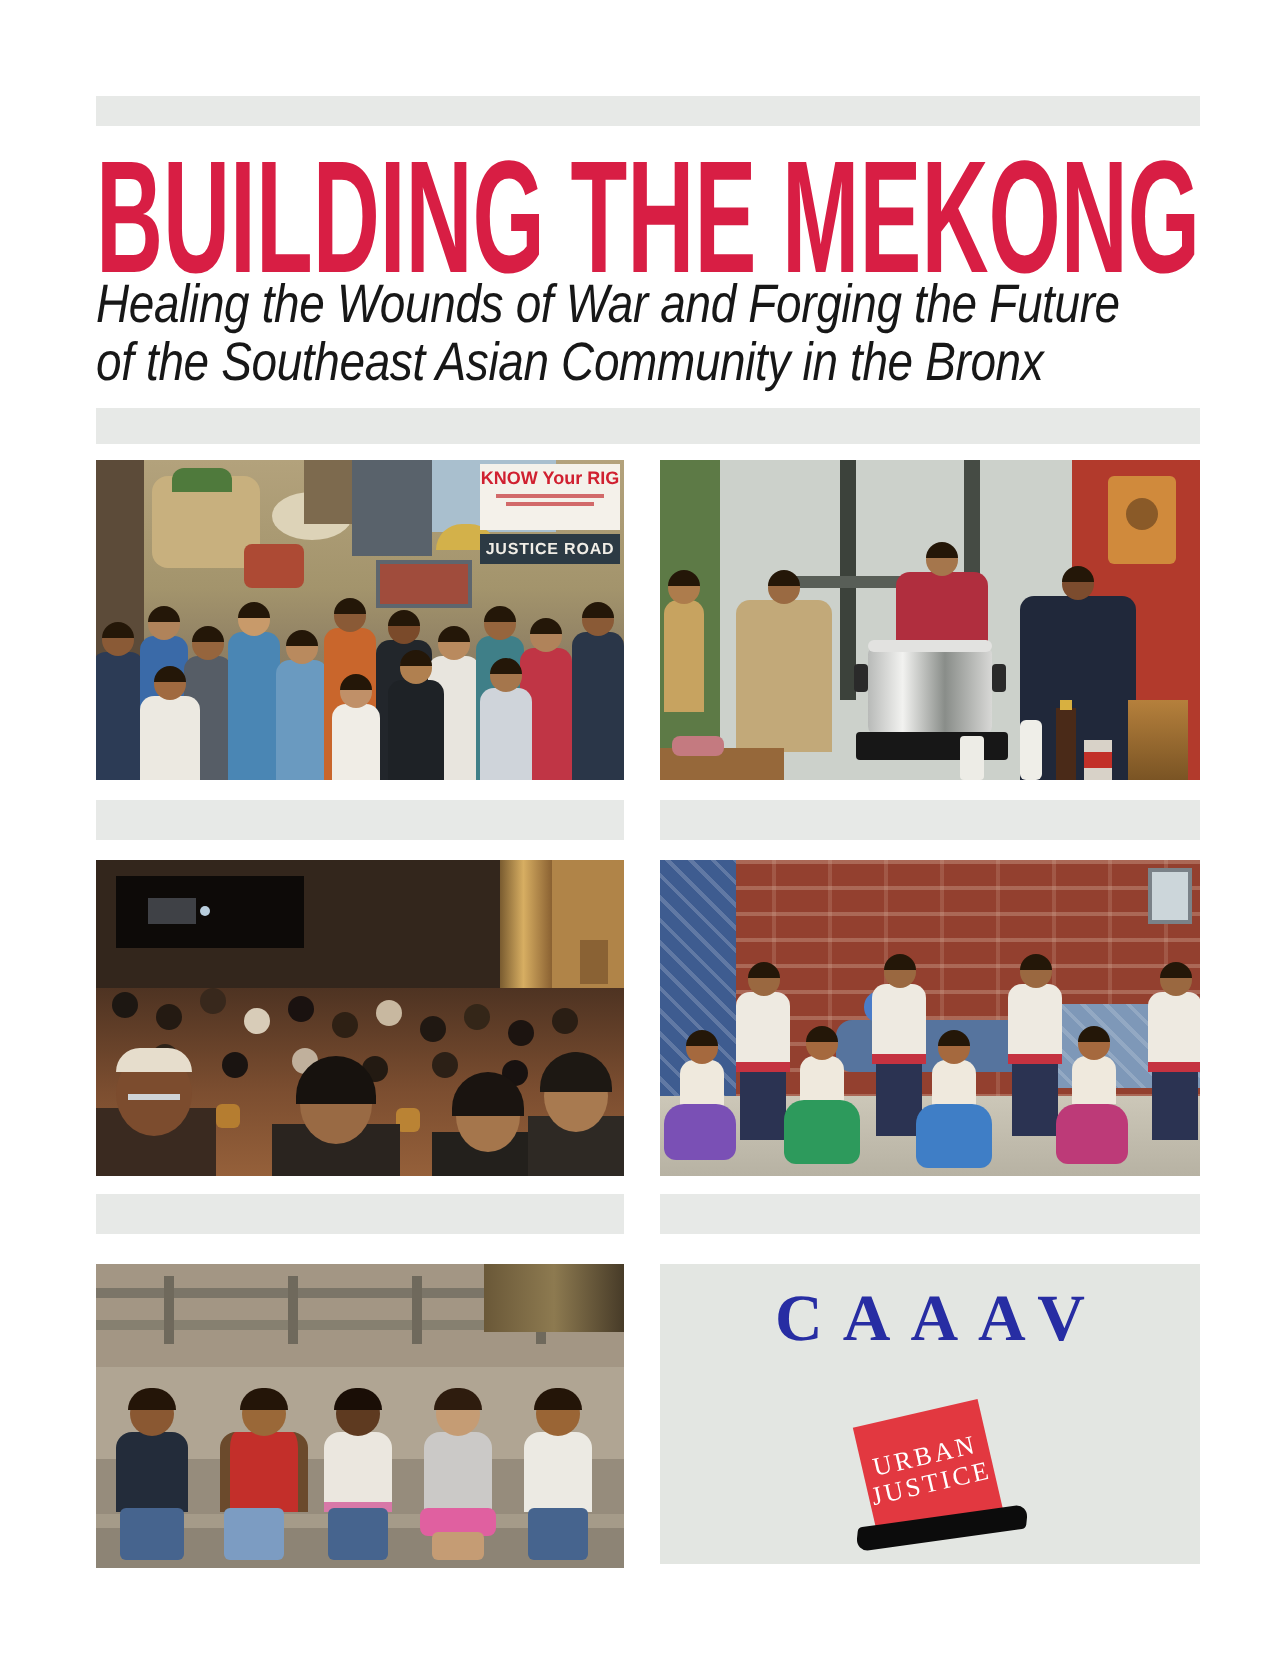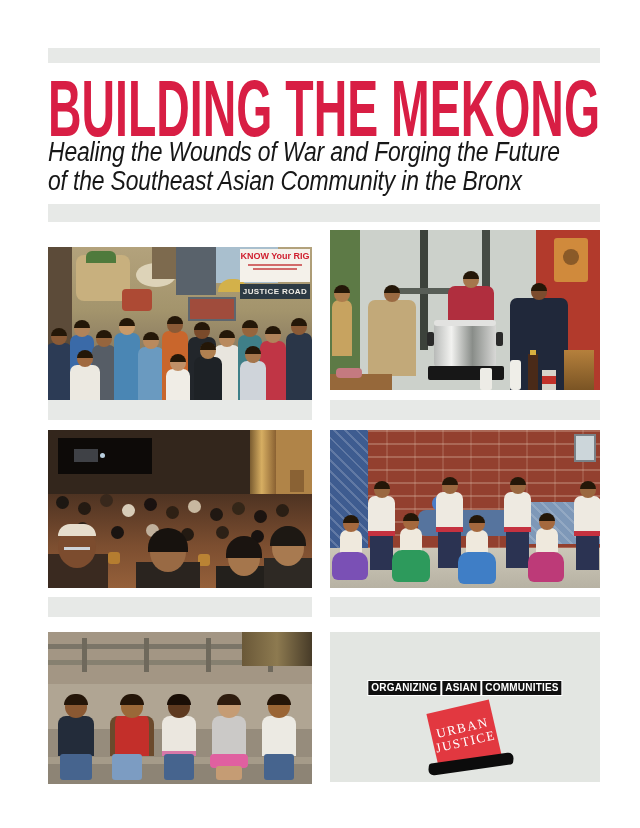--- a/index.html
+++ b/index.html
@@ -55,21 +55,21 @@
     <text x="0" y="59" font-size="80" textLength="552" lengthAdjust="spacingAndGlyphs">BUILDING THE MEKONG</text>
   </svg>
 
   <div class="subtitle">
     <div>Healing the Wounds of War and Forging the Future</div>
     <div>of the Southeast Asian Community in the Bronx</div>
   </div>
 
   <div class="bar" style="left:48px;top:204px;width:552px;height:18px"></div>
 
-  <div class="photo" style="left:48px;top:247px;width:264px;height:160px;background:linear-gradient(180deg,#b3a27c 0%,#a3946c 40%,#8f8064 60%,#7e7059 100%)" aria-label="Community members posing outdoors in front of a Know Your Rights mural on Fordham Road">
+  <div class="photo" style="left:48px;top:230px;width:264px;height:160px;background:linear-gradient(180deg,#b3a27c 0%,#a3946c 40%,#8f8064 60%,#7e7059 100%)" aria-label="Community members posing outdoors in front of a Know Your Rights mural on Fordham Road">
     <div class="ab" style="left:150px;top:0;width:80px;height:36px;background:#a9bfce"></div>
     <div class="ab" style="left:198px;top:9px;width:12px;height:4px;background:#3e4a54;border-radius:2px"></div>
     <div class="ab" style="left:0;top:0;width:24px;height:112px;background:#5c4b39"></div>
     <div class="ab" style="left:28px;top:8px;width:54px;height:46px;background:#c8b07e;border-radius:8px"></div>
     <div class="ab" style="left:38px;top:4px;width:30px;height:12px;background:#4f7a3c;border-radius:6px 6px 0 0"></div>
     <div class="ab" style="left:88px;top:16px;width:40px;height:24px;background:#ddd3b8;border-radius:50%"></div>
     <div class="ab" style="left:104px;top:0;width:24px;height:32px;background:#7d6a4e"></div>
     <div class="ab" style="left:128px;top:0;width:40px;height:48px;background:#59626b"></div>
     <div class="ab" style="left:74px;top:42px;width:30px;height:22px;background:#ad4a34;border-radius:4px"></div>
     <div class="ab" style="left:170px;top:32px;width:30px;height:13px;background:#d3b14a;border-radius:15px 15px 0 0"></div>
@@ -215,25 +215,21 @@
     </div>
     <div class="ab" style="left:116px;bottom:4px;width:30px;height:26px;background:#46648e;border-radius:3px"></div>
     <div class="kid" style="left:164px;bottom:28px;width:34px;height:40px;background:#cbc9c7;--s:#c59c74;--h:#2e1c0e"></div>
     <div class="ab" style="left:162px;bottom:16px;width:38px;height:14px;background:#e060a0;border-radius:4px"></div>
     <div class="ab" style="left:168px;bottom:4px;width:26px;height:14px;background:#c59c74;border-radius:3px"></div>
     <div class="kid" style="left:214px;bottom:28px;width:34px;height:40px;background:#eceae3;--s:#9a6535"></div>
     <div class="ab" style="left:216px;bottom:4px;width:30px;height:26px;background:#46648e;border-radius:3px"></div>
   </div>
 
   <div class="logo-panel">
-    <div class="caaav-tagline">
-      <span>ORGANIZING</span>
-      <span>ASIAN</span>
-      <span>COMMUNITIES</span>
-    </div>
+    <div class="caaav-word">CAAAV</div>
     <div class="uj-square">
       <span>URBAN</span>
       <span>JUSTICE</span>
     </div>
     <div class="uj-brush"></div>
   </div>
 
 </div>
 
 </body></html>

